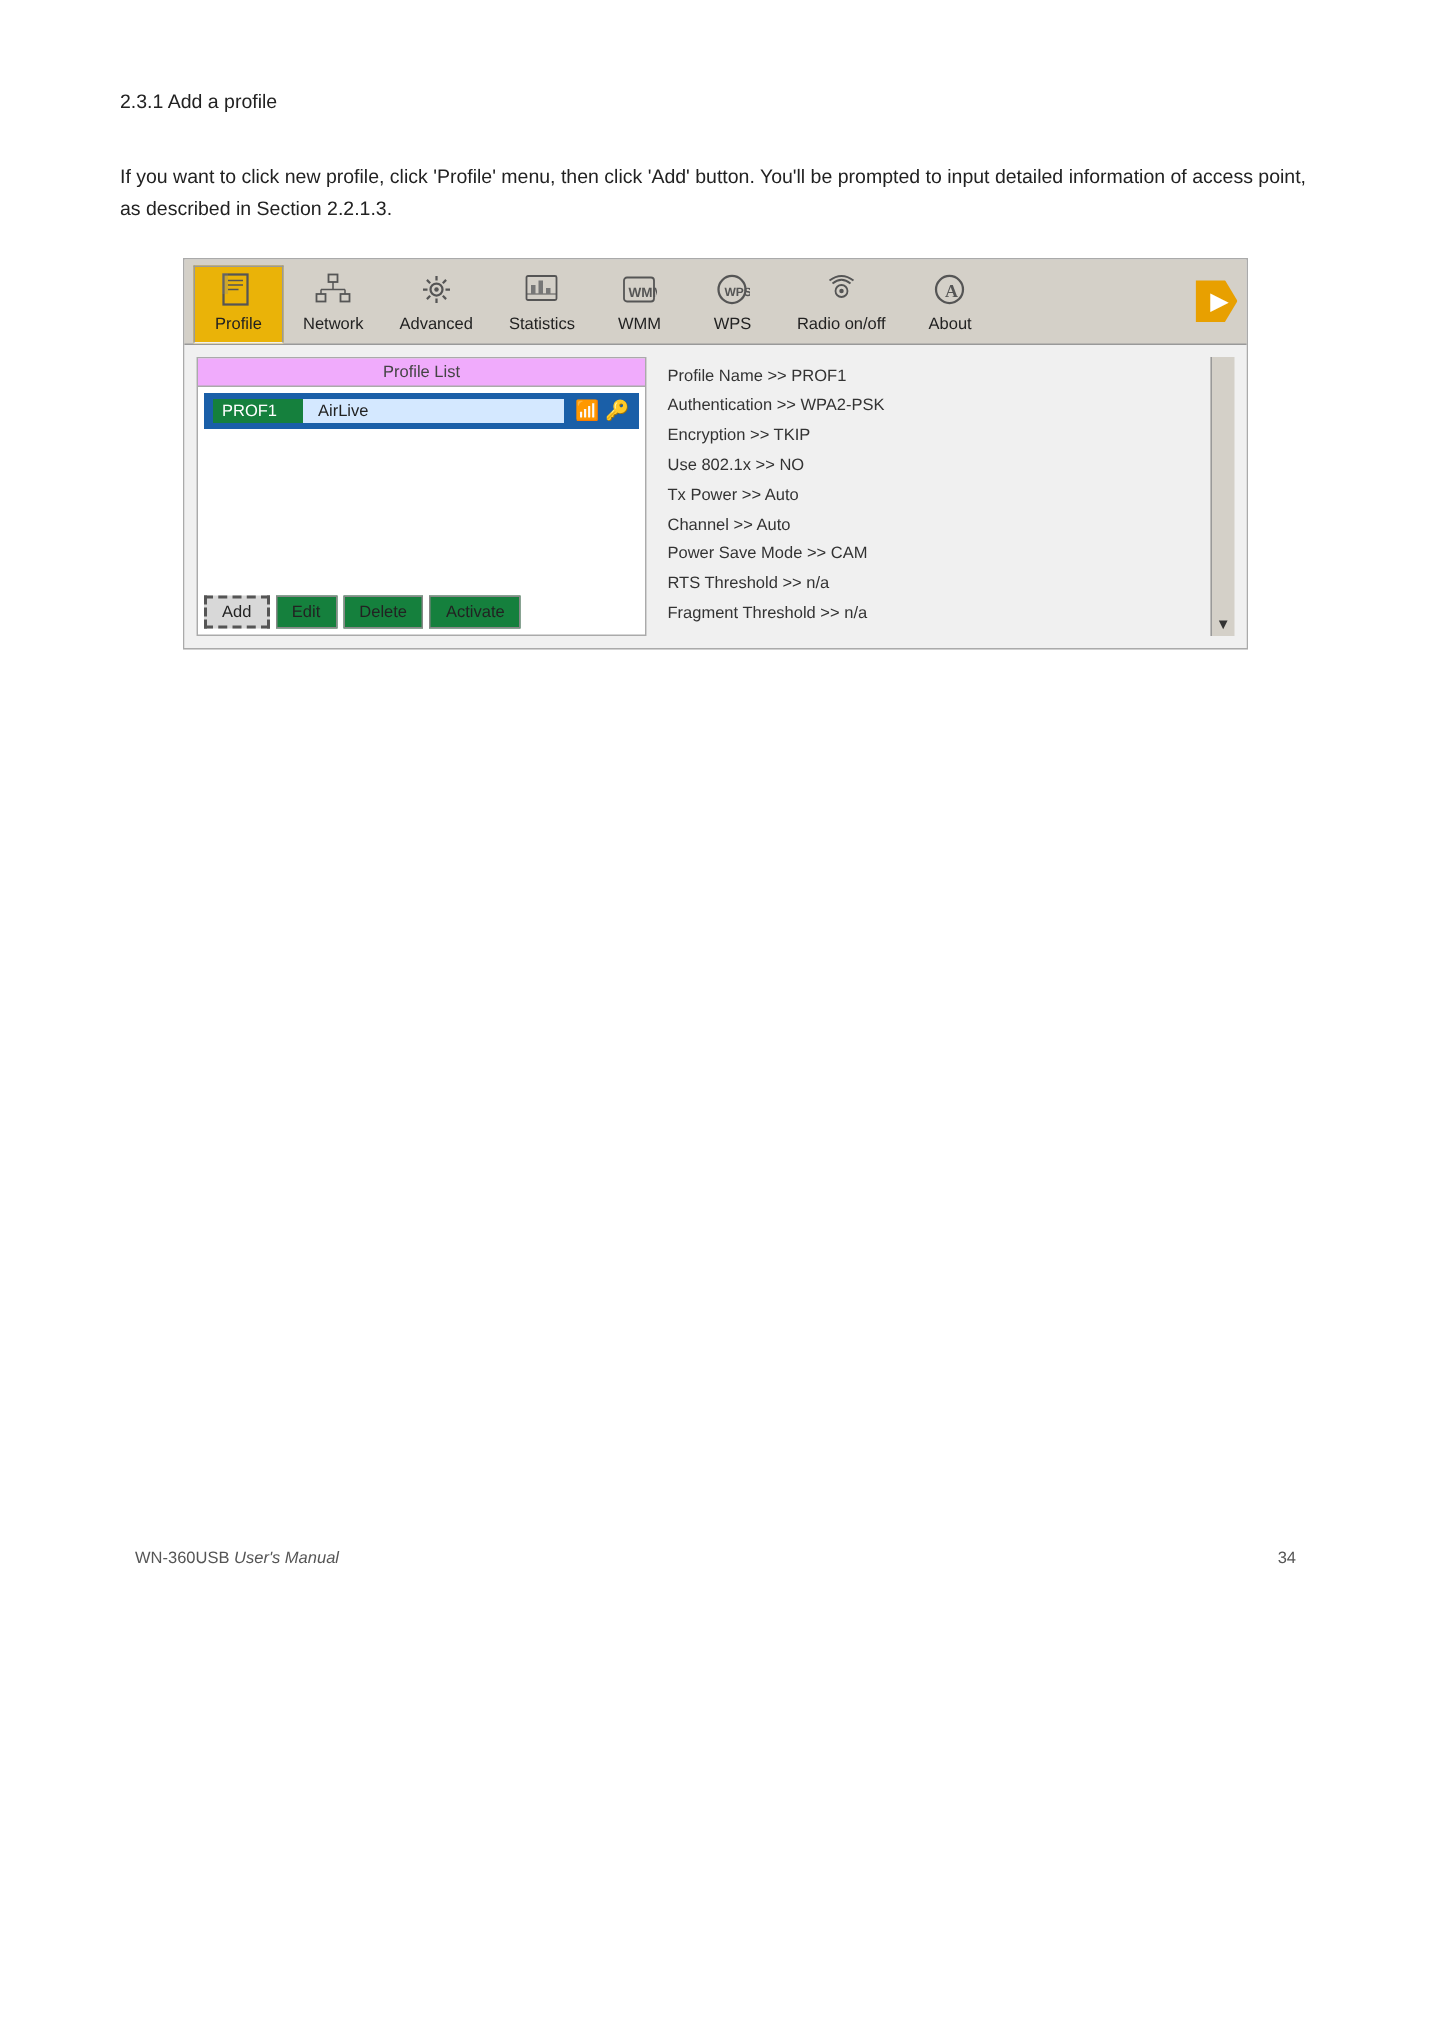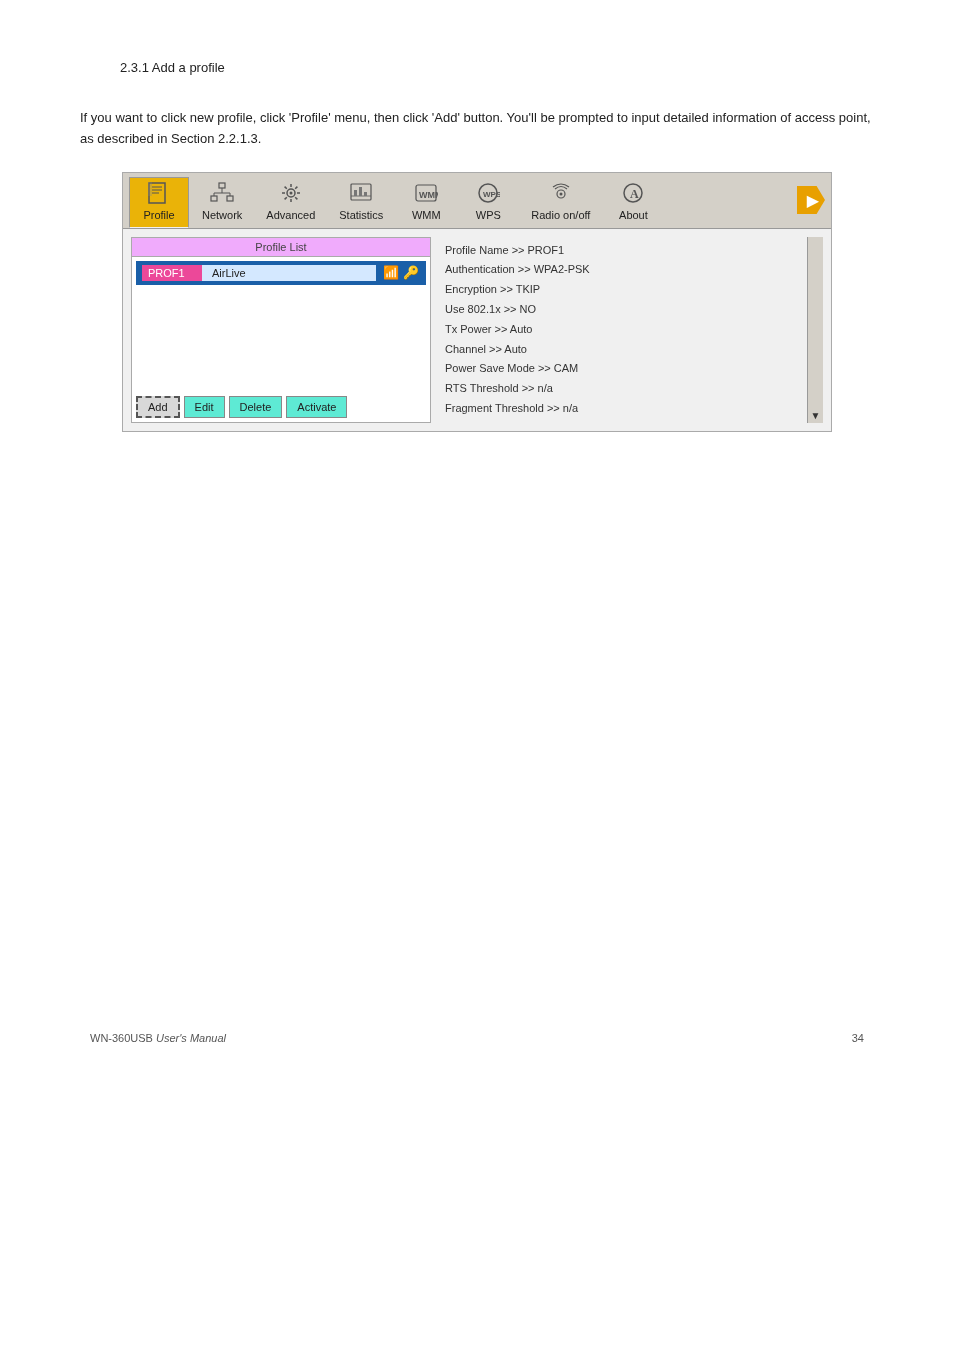--- a/index.html
+++ b/index.html
@@ -10,21 +10,20 @@
       color: #222;
       width: 954px;
       min-height: 1350px;
       padding: 60px 80px;
     }
 
     .section-title {
       font-size: 13px;
       margin-bottom: 18px;
       color: #222;
-      margin-left: 40px;
     }
 
     .description {
       font-size: 13px;
       line-height: 1.6;
       margin-bottom: 22px;
       color: #222;
     }
 
     
@@ -124,21 +123,21 @@
 
     .profile-row {
       display: flex;
       align-items: center;
       padding: 4px 6px;
       background: #1a5fa8;
       margin: 4px 4px 0 4px;
     }
 
     .profile-name-cell {
-      background: #ec4899;
+      background: #15803d;
       color: #fff;
       font-size: 11px;
       padding: 2px 6px;
       flex: 0 0 60px;
     }
 
     .profile-ssid-cell {
       background: #d4e8ff;
       color: #222;
       font-size: 11px;
@@ -160,21 +159,21 @@
     .bottom-buttons {
       display: flex;
       gap: 4px;
       padding: 6px 4px 4px 4px;
       border-top: none;
     }
 
     .btn {
       font-size: 11px;
       padding: 3px 10px;
-      background: #5eead4;
+      background: #15803d;
       border: 1px solid #888;
       cursor: pointer;
       color: #222;
     }
 
     .btn-add {
       border: 2px dashed #555;
       background: #d8d8d8;
     }
 

